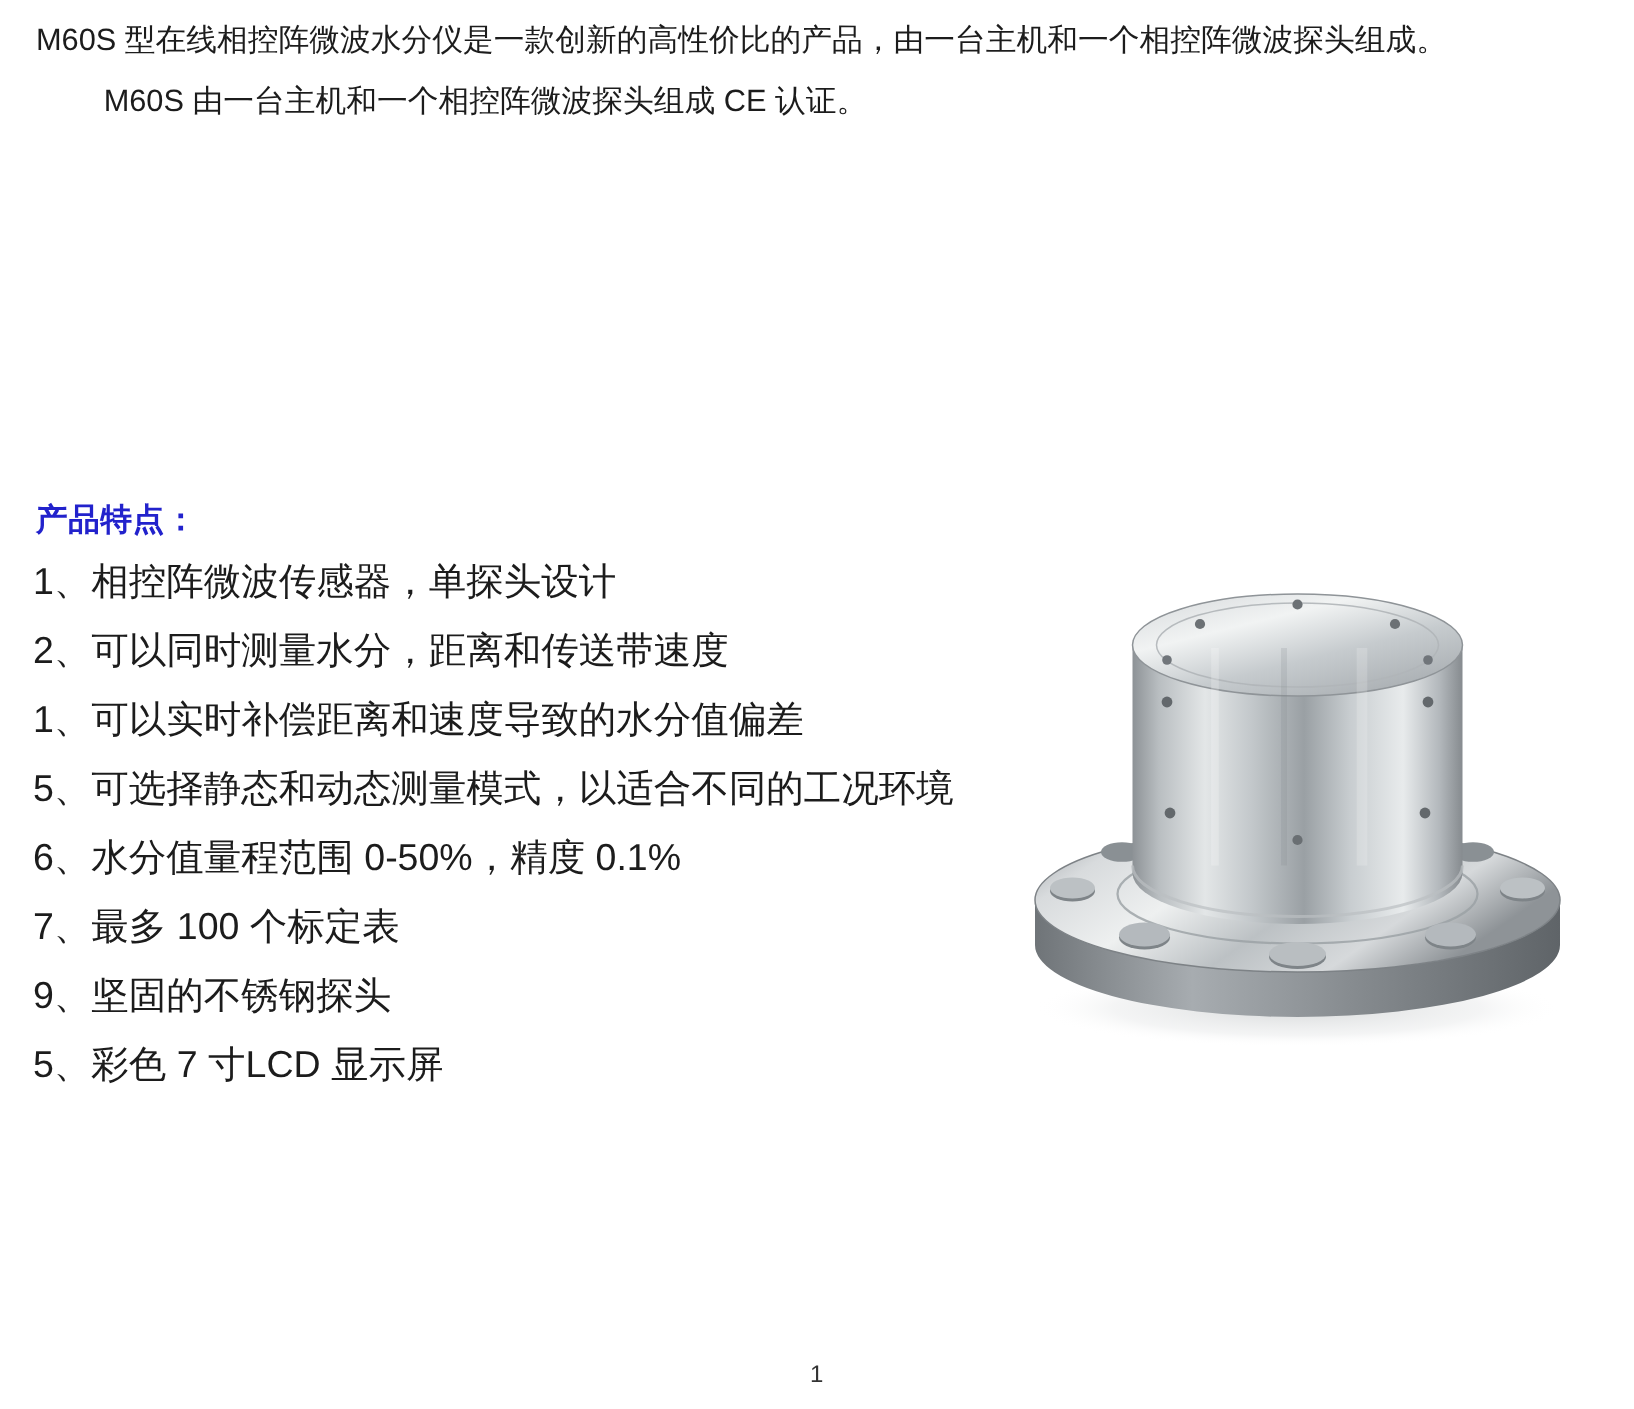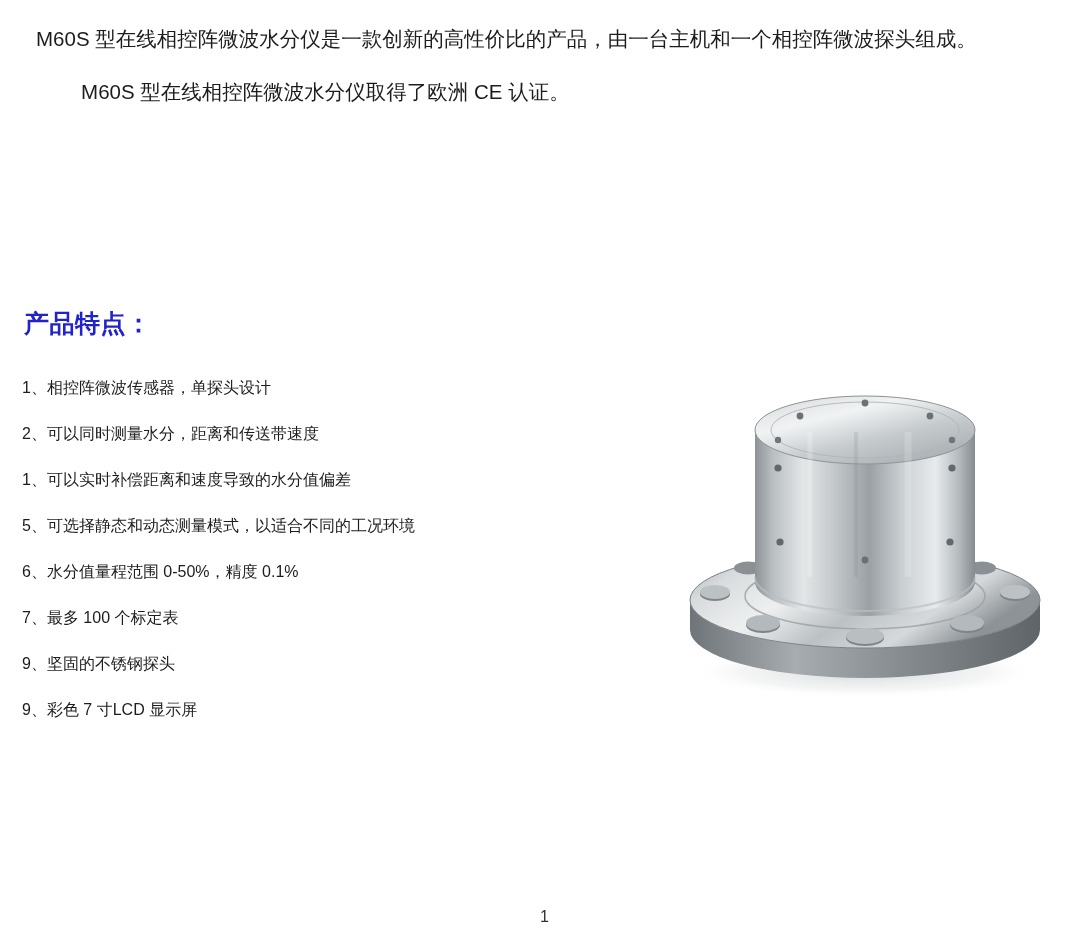--- a/index.html
+++ b/index.html
@@ -27,45 +27,45 @@
     left: 24px;
     top: 6px;
     width: 1044px;
     font-size: 20.5px;
     line-height: 41px;
     color: #1c1c1c;
     text-align: justify;
     text-justify: inter-ideograph;
   }
   .intro p {
-    margin: 12px;
+    margin: 0;
   }
   .intro p.indent {
     text-indent: 2.2em;
   }
   .section-title {
     position: absolute;
     left: 24px;
-    top: 307px;
-    font-size: 25px;
+    top: 332px;
+    font-size: 21px;
     font-weight: bold;
     color: #2222cc;
     letter-spacing: 0.5px;
   }
   .feature-list {
     position: absolute;
     left: 22px;
     top: 365px;
     width: 640px;
     margin: 0;
     padding: 0;
     list-style: none;
   }
   .feature-list li {
-    font-size: 16px;
+    font-size: 25px;
     line-height: 46px;
     color: #1c1c1c;
     white-space: nowrap;
   }
   .product-image {
     position: absolute;
     left: 660px;
     top: 372px;
     width: 410px;
     height: 330px;
@@ -80,34 +80,34 @@
     color: #333;
   }
 </style>
 </head>
 <body>
 
 <div class="page">
 
   <div class="intro">
     <p>M60S 型在线相控阵微波水分仪是一款创新的高性价比的产品，由一台主机和一个相控阵微波探头组成。</p>
-    <p class="indent">M60S 型在线相控阵微波水分仪取得了欧洲 CE 认证。</p>
+    <p class="indent">M60S 由一台主机和一个相控阵微波探头组成 CE 认证。</p>
   </div>
 
   <div class="section-title">产品特点：</div>
 
   <ul class="feature-list">
     <li>1、相控阵微波传感器，单探头设计</li>
     <li>2、可以同时测量水分，距离和传送带速度</li>
     <li>1、可以实时补偿距离和速度导致的水分值偏差</li>
     <li>5、可选择静态和动态测量模式，以适合不同的工况环境</li>
     <li>6、水分值量程范围 0-50%，精度 0.1%</li>
     <li>7、最多 100 个标定表</li>
     <li>9、坚固的不锈钢探头</li>
-    <li>9、彩色 7 寸LCD 显示屏</li>
+    <li>5、彩色 7 寸LCD 显示屏</li>
   </ul>
 
   <div class="product-image">
     <svg width="410" height="330" viewBox="0 0 410 330" xmlns="http://www.w3.org/2000/svg" aria-hidden="true">
       <defs>
         <linearGradient id="bodyGrad" x1="0" y1="0" x2="1" y2="0">
           <stop offset="0%" stop-color="#8d9296"></stop>
           <stop offset="8%" stop-color="#b9bec1"></stop>
           <stop offset="22%" stop-color="#e3e6e7"></stop>
           <stop offset="36%" stop-color="#c3c8cb"></stop>

